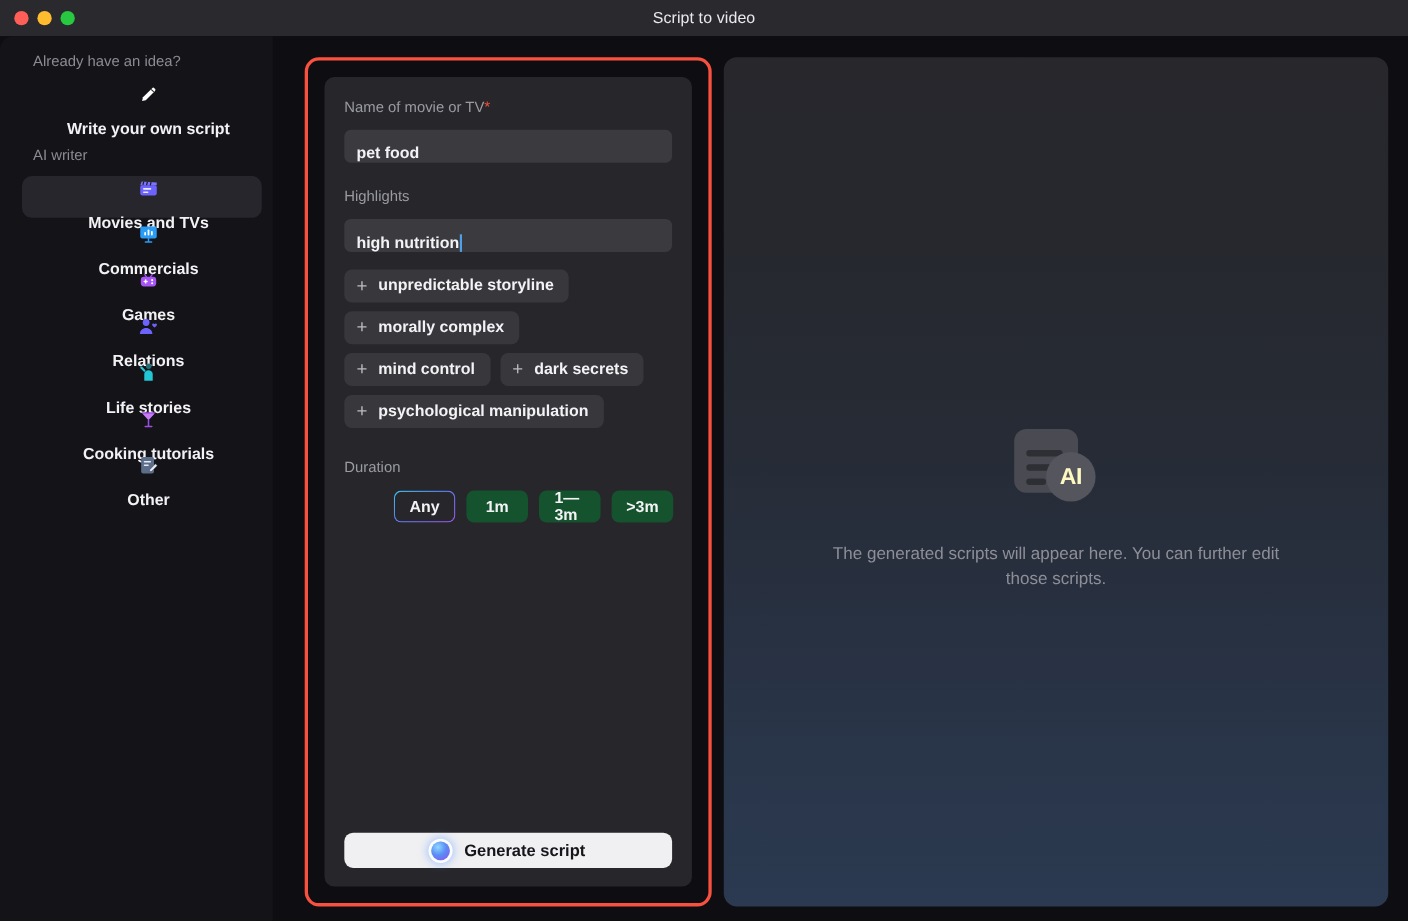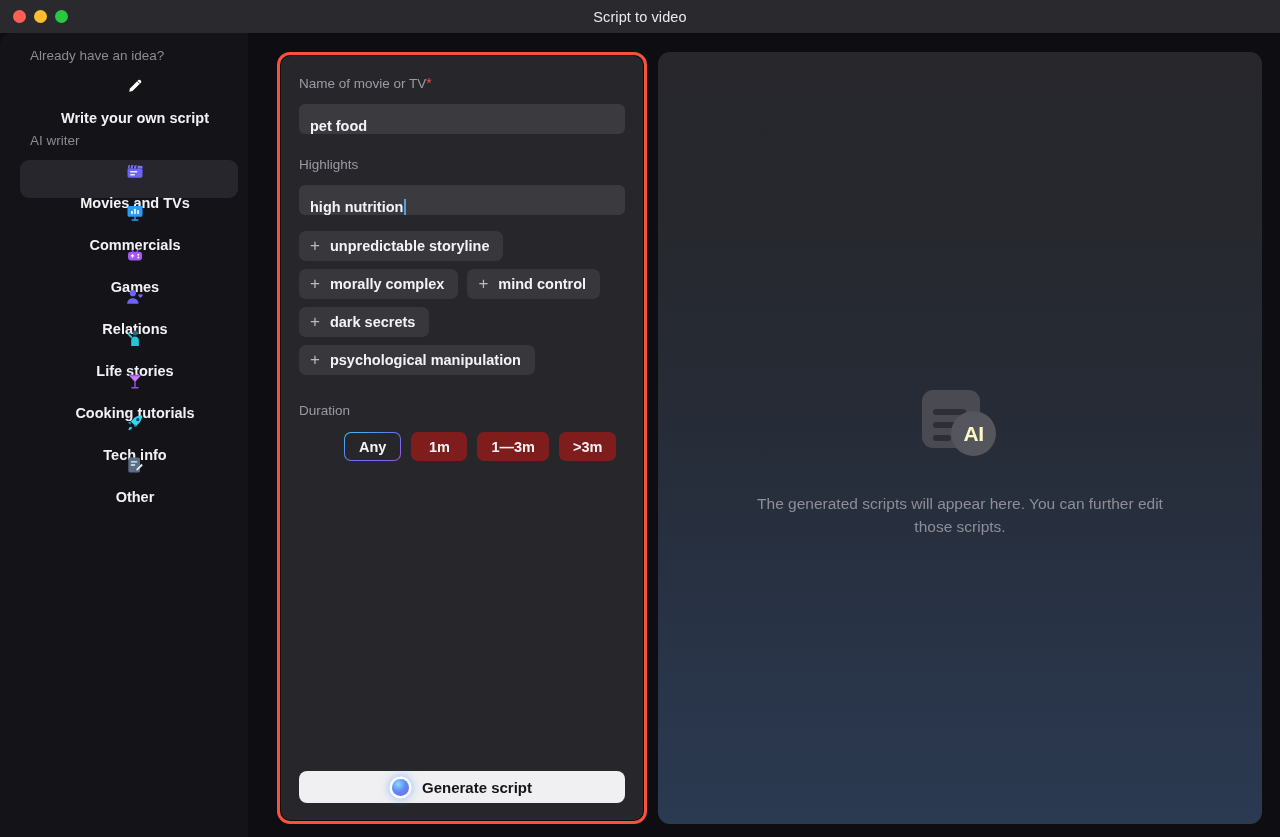--- a/index.html
+++ b/index.html
@@ -96,21 +96,21 @@
 
   
   #form-panel-outline {
     position: absolute;
     left: 277px;
     top: 19px;
     width: 370px;
     height: 772px;
     border: 3px solid #f9513f;
     border-radius: 13px;
-    padding: 1px;
+    padding: 15px;
   }
   #form-panel {
     width: 100%;
     height: 100%;
     background: #27272b;
     border-radius: 9px;
     position: relative;
     padding: 18px 18px 0 18px;
   }
 
@@ -174,21 +174,21 @@
   }
 
   
   #duration-label { margin-top: 27px; margin-bottom: 12px; }
   #duration-row { display: flex; gap: 10px; margin-left: 45px; }
   .dur-btn {
     height: 29px;
     min-width: 56px;
     padding: 0 14px;
     border-radius: 7px;
-    background: #7f1d1d;
+    background: #14532d;
     color: #f3f3f6;
     font-size: 14.5px;
     font-weight: 700;
     display: flex;
     align-items: center;
     justify-content: center;
   }
   .dur-btn.active {
     background: #27272b;
     position: relative;
@@ -389,31 +389,20 @@
         <span class="ico">
           <svg width="20" height="20" viewBox="0 0 24 24">
             <path d="M4.2 4.4h15.6L12 13.2z" fill="#9b4fe0"></path>
             <path d="M5.6 6.2h12.8L12 13z" fill="#c77bf5"></path>
             <path d="M12 13.2v6.1M8.4 20h7.2" stroke="#9b4fe0" stroke-width="1.7" stroke-linecap="round"></path>
           </svg>
         </span>
         <span>Cooking tutorials</span>
       </div>
 
-      <div class="sidebar-item">
-        <span class="ico">
-          <svg width="20" height="20" viewBox="0 0 24 24">
-            <path d="M20.6 3.2c-4.6-.4-8.2 1.3-11 4.3l-2.6 2.8 5.9 5.9 2.7-2.6c3-2.8 4.8-6.2 5-10.4z" fill="#31d7f5"></path>
-            <path d="M7 10.3l-3.4 1.2 3 2.5zM10.8 16.3l1.2-3.4 2.5 3z" fill="#1aa8d6"></path>
-            <circle cx="15.4" cy="8" r="1.9" fill="#0f3f55"></circle>
-            <path d="M5.6 17.2c-1.1 1.1-1.5 3.6-1.5 3.6s2.5-.4 3.6-1.5c.7-.7.7-1.9 0-2.6-.7-.7-1.4-.2-2.1.5z" fill="#31d7f5"></path>
-          </svg>
-        </span>
-        <span>Tech info</span>
-      </div>
 
       <div class="sidebar-item">
         <span class="ico">
           <svg width="20" height="20" viewBox="0 0 24 24">
             <rect x="4" y="3" width="14" height="18" rx="2.2" fill="#5c6d8a"></rect>
             <rect x="6.8" y="7.4" width="8" height="1.6" rx=".8" fill="#e7ecf5"></rect>
             <rect x="6.8" y="11.2" width="5.5" height="1.6" rx=".8" fill="#e7ecf5"></rect>
             <path d="M19.6 10.4l2 2-6.1 6.1-2.6.6.6-2.6z" fill="#e7ecf5" stroke="#2a2f3a" stroke-width=".5"></path>
           </svg>
         </span>

